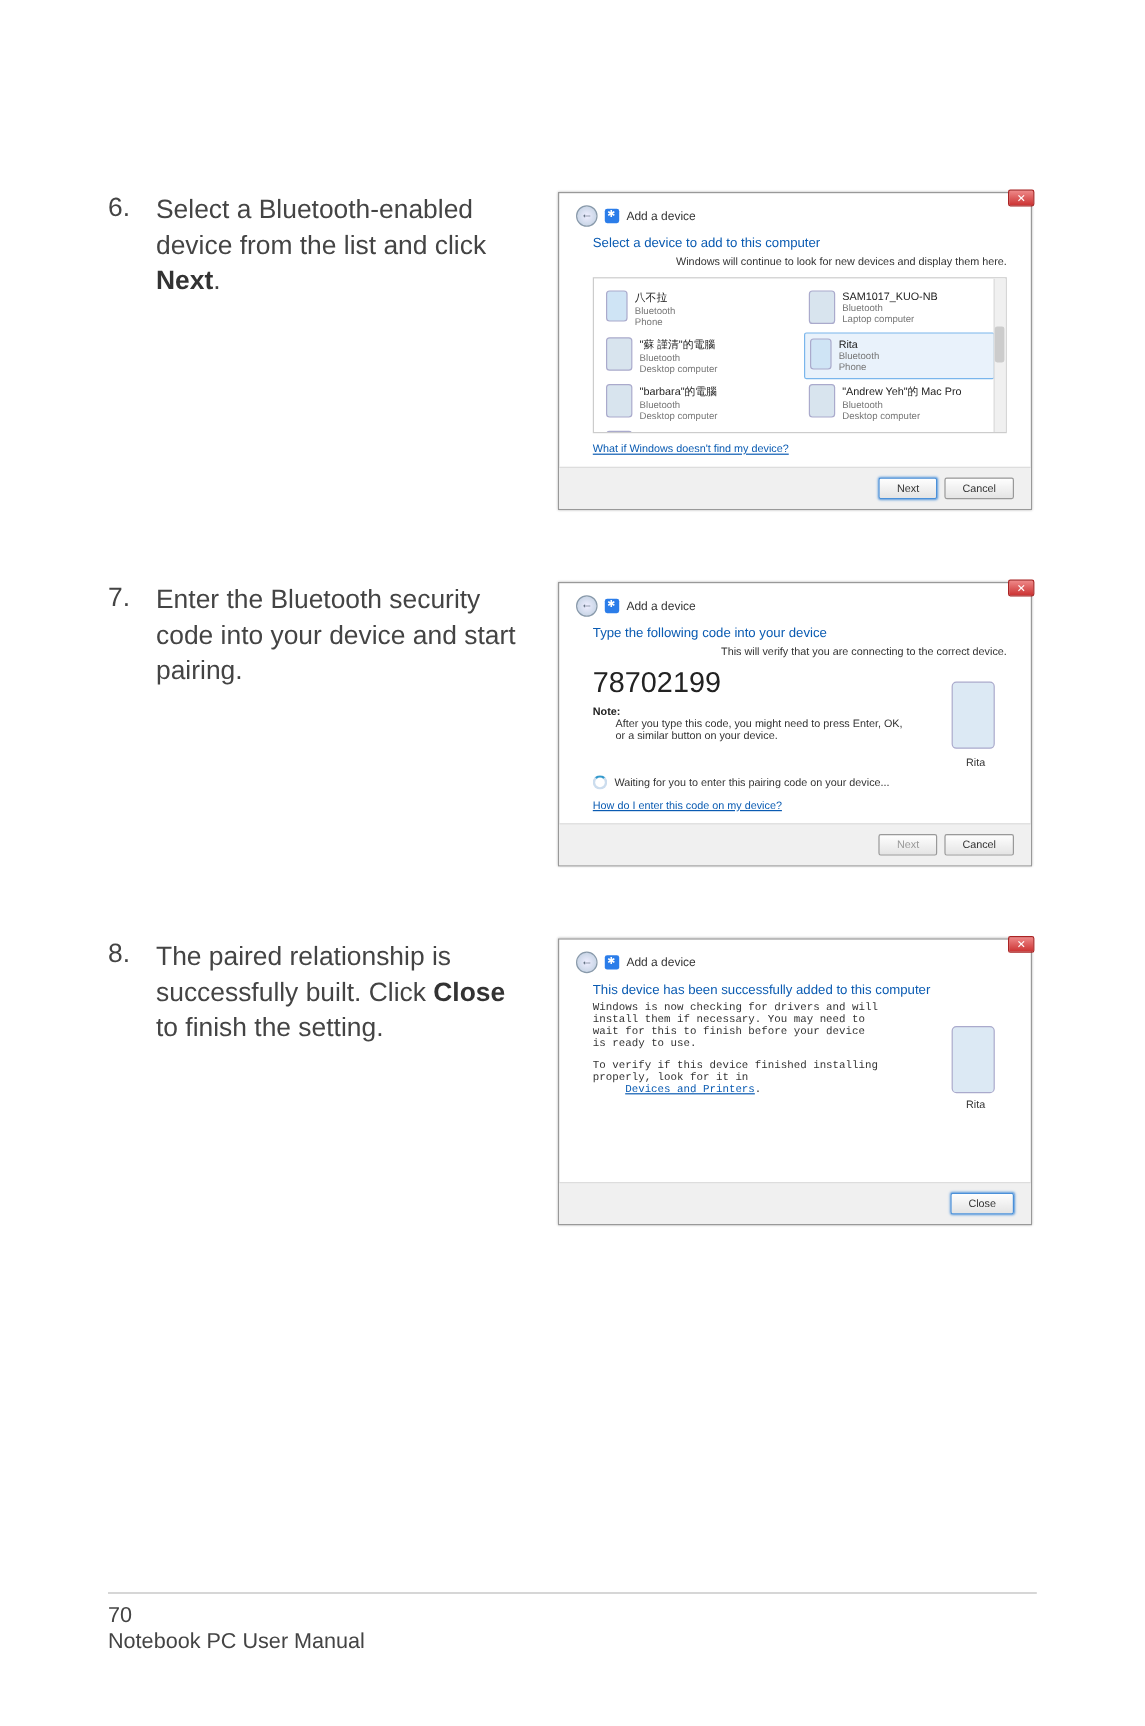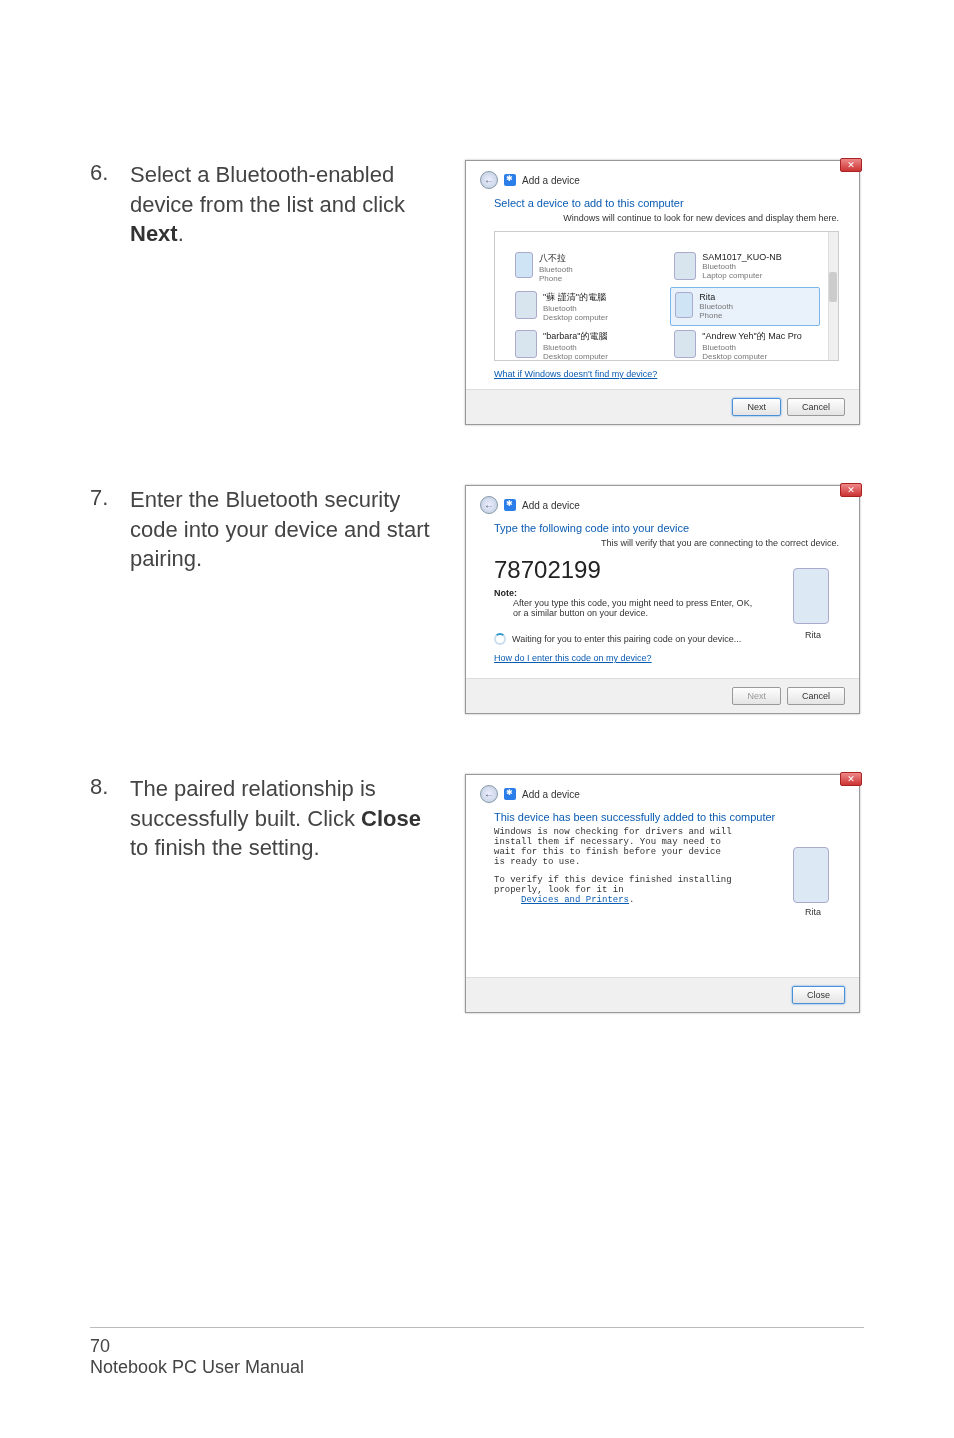--- a/index.html
+++ b/index.html
@@ -101,21 +101,21 @@
   }
   .instruction-sub {
     color: #333;
     font-size: 9px;
     margin-bottom: 8px;
     text-align: right;
   }
   .device-list {
     border: 1px solid #ccc;
     background: #fff;
-    padding: 16px;
+    padding: 6px;
     height: 130px;
     overflow: hidden;
     position: relative;
   }
   .device-row { display: flex; gap: 10px; }
   .device-item {
     display: flex;
     gap: 6px;
     padding: 4px;
     width: 48%;
@@ -212,21 +212,21 @@
     position: absolute;
     right: 38px;
     top: 112px;
     font-size: 9px;
     color: #333;
   }
   .waiting-row {
     display: flex;
     align-items: center;
     gap: 6px;
-    margin-top: 15px;
+    margin-top: 28px;
     font-size: 9px;
     color: #333;
   }
   .spinner {
     width: 12px;
     height: 12px;
     border: 2px solid #cde;
     border-top-color: #39c;
     border-radius: 50%;
   }

